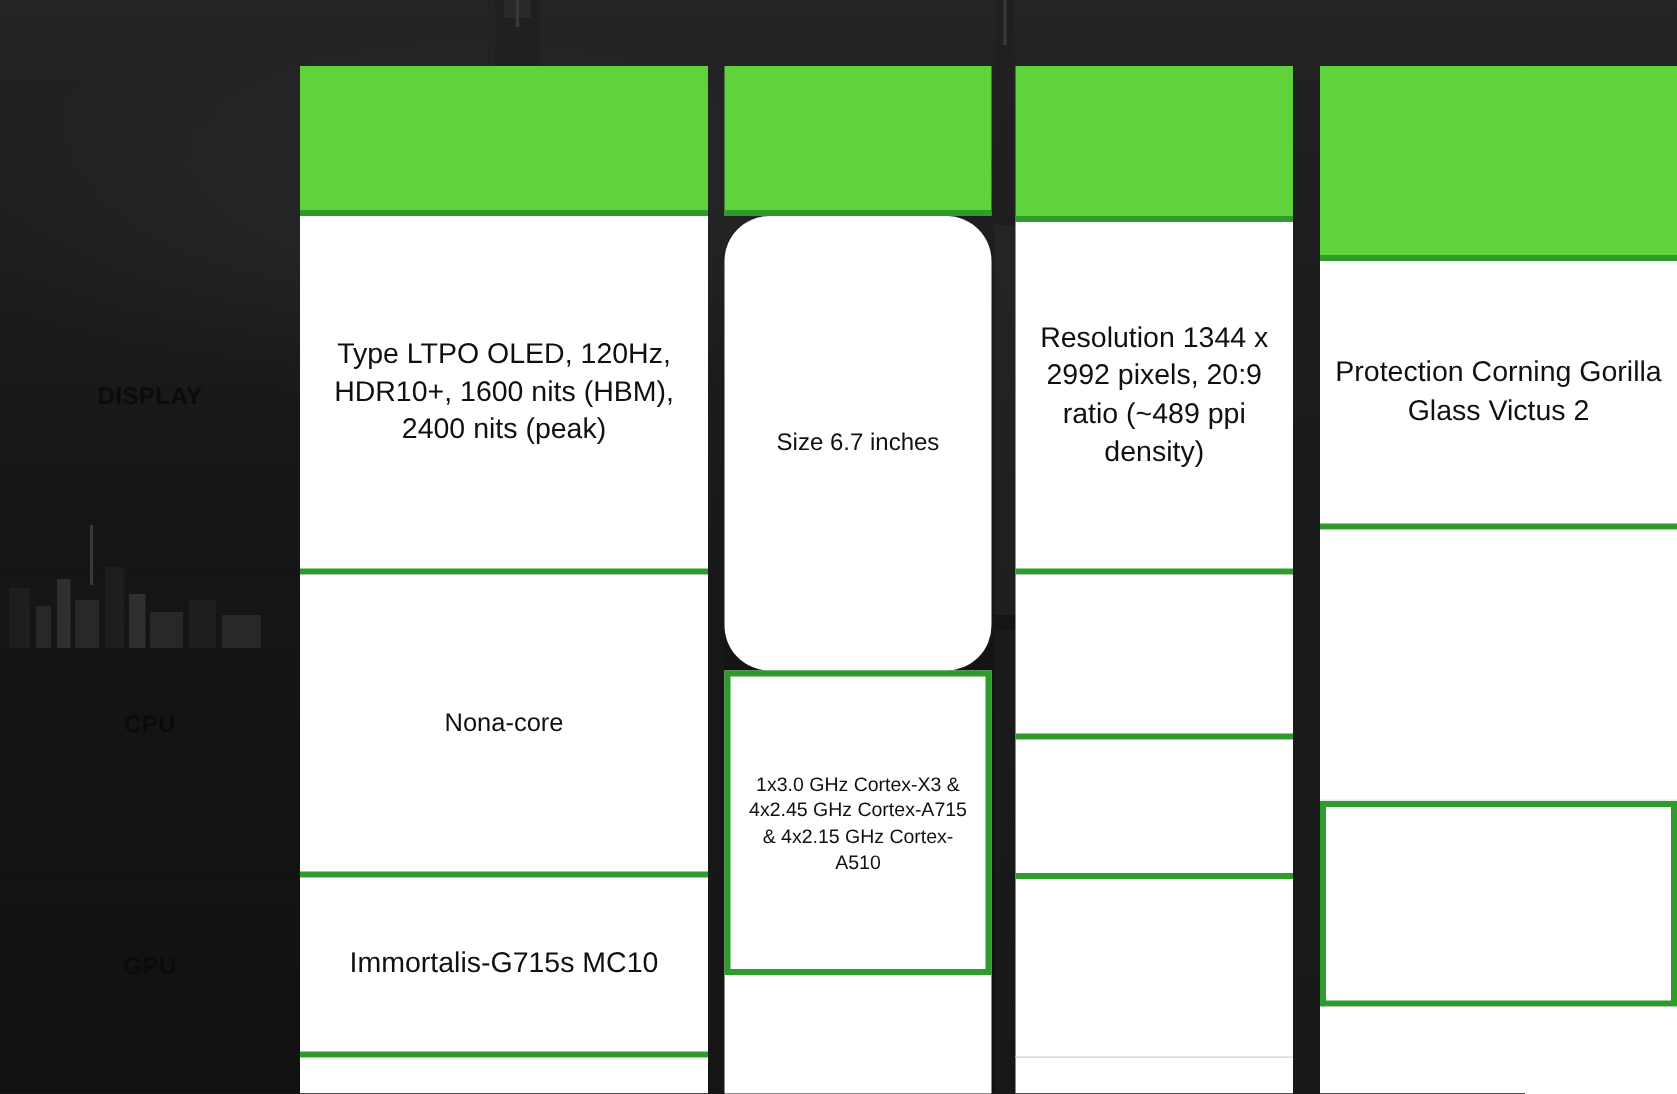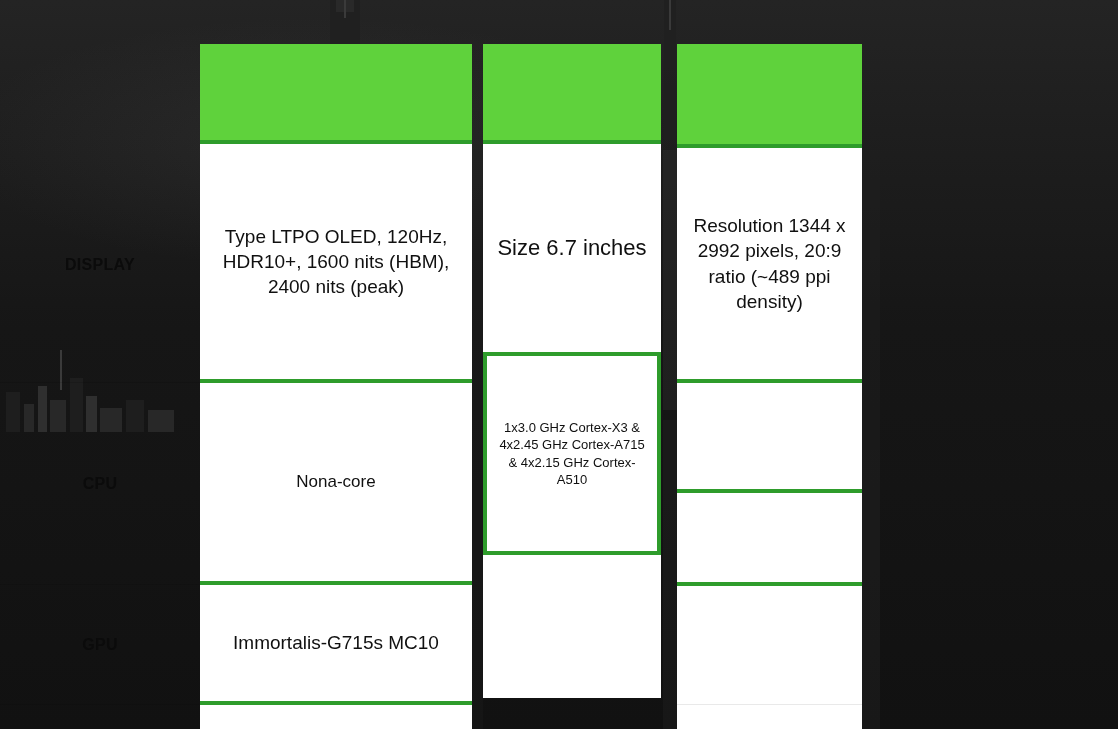--- a/index.html
+++ b/index.html
@@ -98,29 +98,36 @@
   <div class="col" style="left:200px;top:44px;width:272px;height:685px;--g:#5fd23c;--gd:#2e9c2b;">
     <div class="hdr" style="height:100px;"></div>
     <div class="cell bb" style="height:239px;font-size:19px;">Type LTPO OLED, 120Hz, HDR10+, 1600 nits (HBM), 2400 nits (peak)</div>
     <div class="cell bb" style="height:202px;font-size:17px;">Nona-core</div>
     <div class="cell bb" style="height:120px;font-size:19px;">Immortalis-G715s MC10</div>
     <div class="cell" style="height:24px;"></div>
   </div>
 
   <div class="col" style="left:483px;top:44px;width:178px;height:685px;--g:#5fd23c;--gd:#2e9c2b;">
     <div class="hdr" style="height:100px;"></div>
-    <div class="cell" style="height:208px;font-size:22px;">Size 6.7 inches</div>
+    <div class="cell" style="height:303px;font-size:16px;border-radius:30px;">Size 6.7 inches</div>
     <div class="cell boxed" style="height:203px;font-size:13px;">1x3.0 GHz Cortex-X3 &amp; 4x2.45 GHz Cortex-A715 &amp; 4x2.15 GHz Cortex-A510</div>
     <div class="cell" style="height:119px;"></div>
     <div class="cell" style="height:24px;"></div>
   </div>
 
   <div class="col" style="left:677px;top:44px;width:185px;height:685px;--g:#5fd23c;--gd:#2e9c2b;">
     <div class="hdr" style="height:104px;"></div>
     <div class="cell bb" style="height:235px;font-size:19px;">Resolution 1344 x 2992 pixels, 20:9 ratio (~489 ppi density)</div>
     <div class="cell bb" style="height:110px;"></div>
     <div class="cell bb" style="height:93px;"></div>
     <div class="cell faint" style="height:119px;"></div>
     <div class="cell" style="height:24px;"></div>
   </div>
 
+  <div class="col" style="left:880px;top:44px;width:238px;height:685px;--g:#5fd23c;--gd:#2e9c2b;">
+    <div class="hdr" style="height:130px;"></div>
+    <div class="cell bb" style="height:179px;font-size:19px;">Protection Corning Gorilla Glass Victus 2</div>
+    <div class="cell faint" style="height:181px;"></div>
+    <div class="cell boxed" style="height:137px;"></div>
+    <div class="cell" style="height:58px;"></div>
+  </div>
 
 </div>
 
 </body></html>

